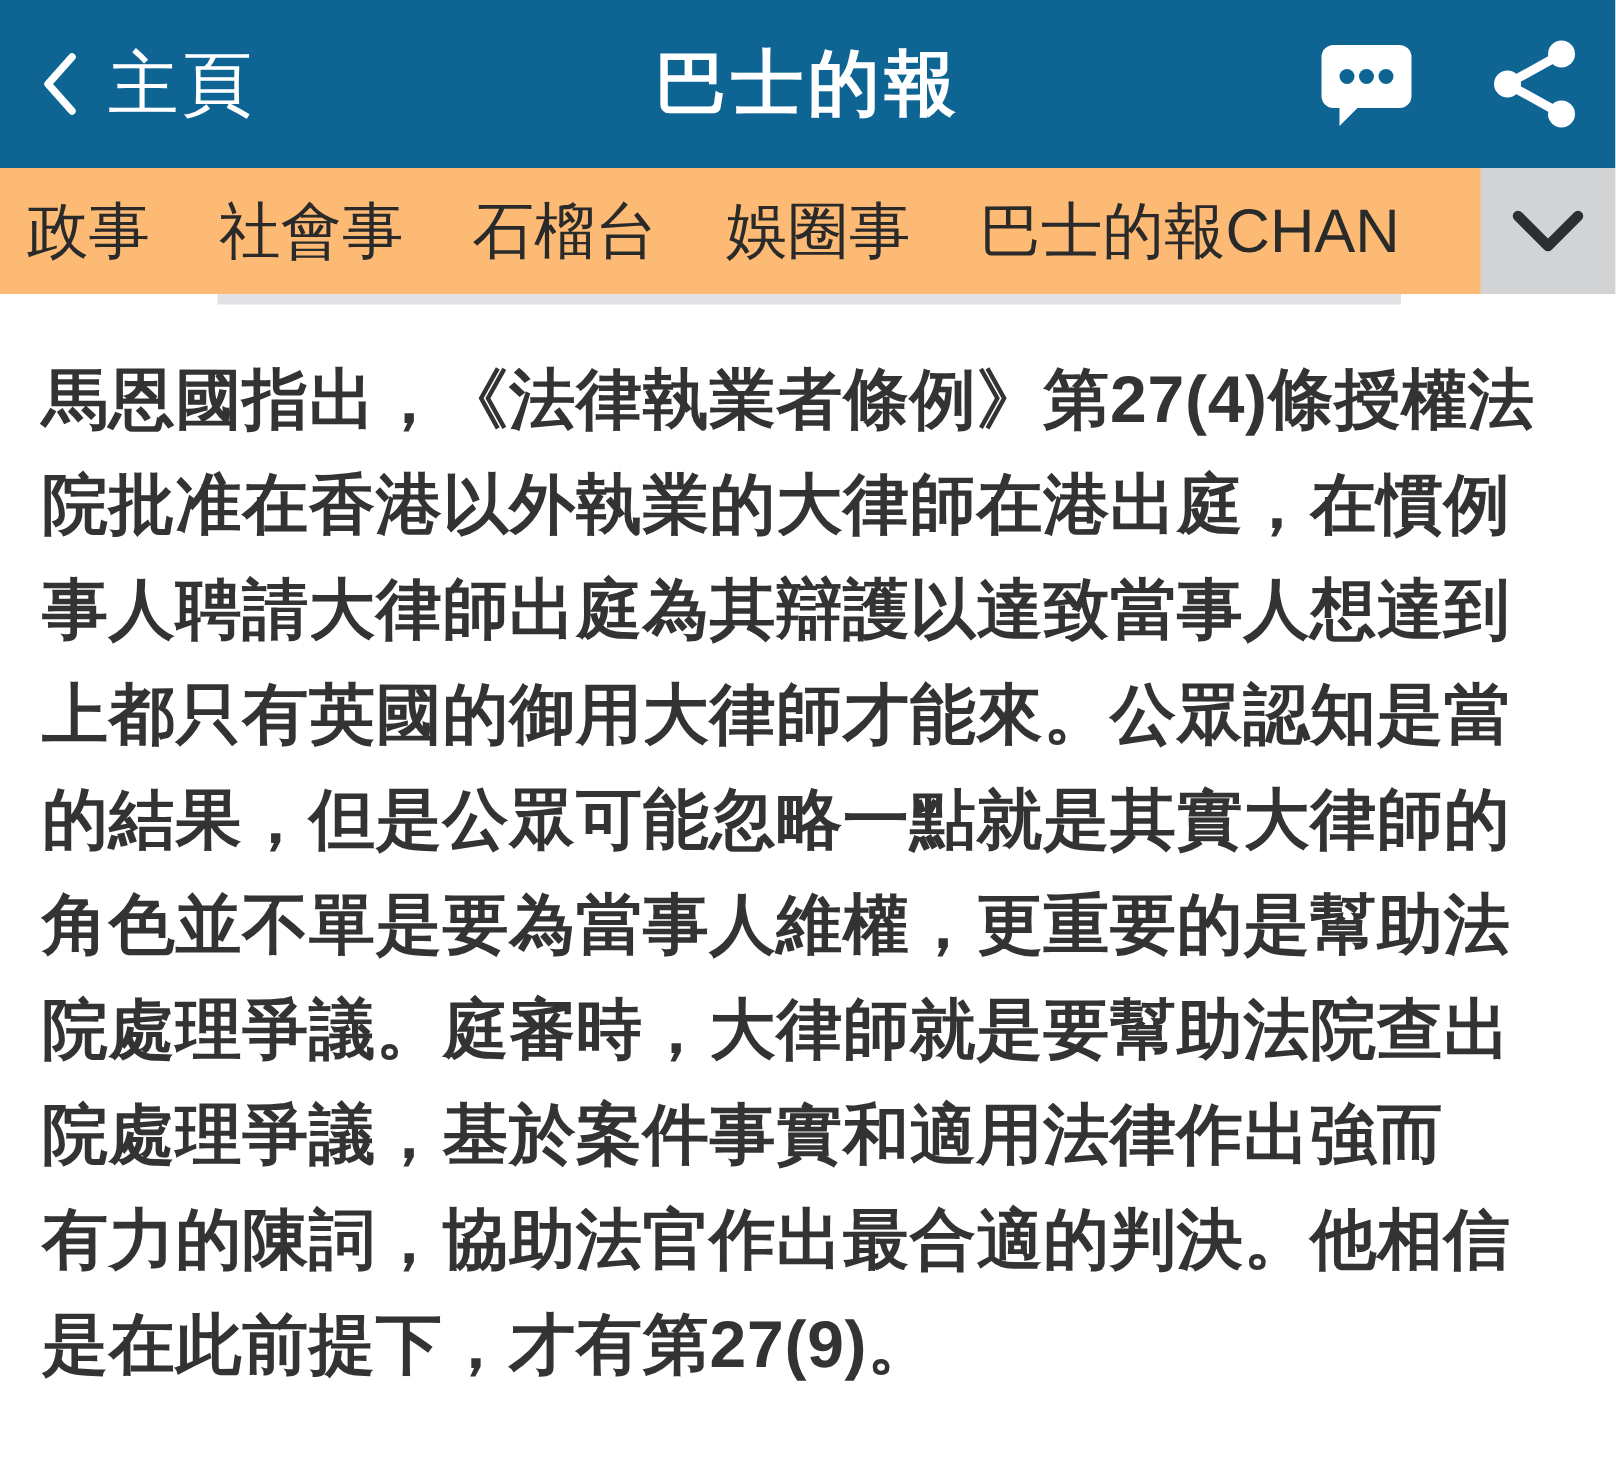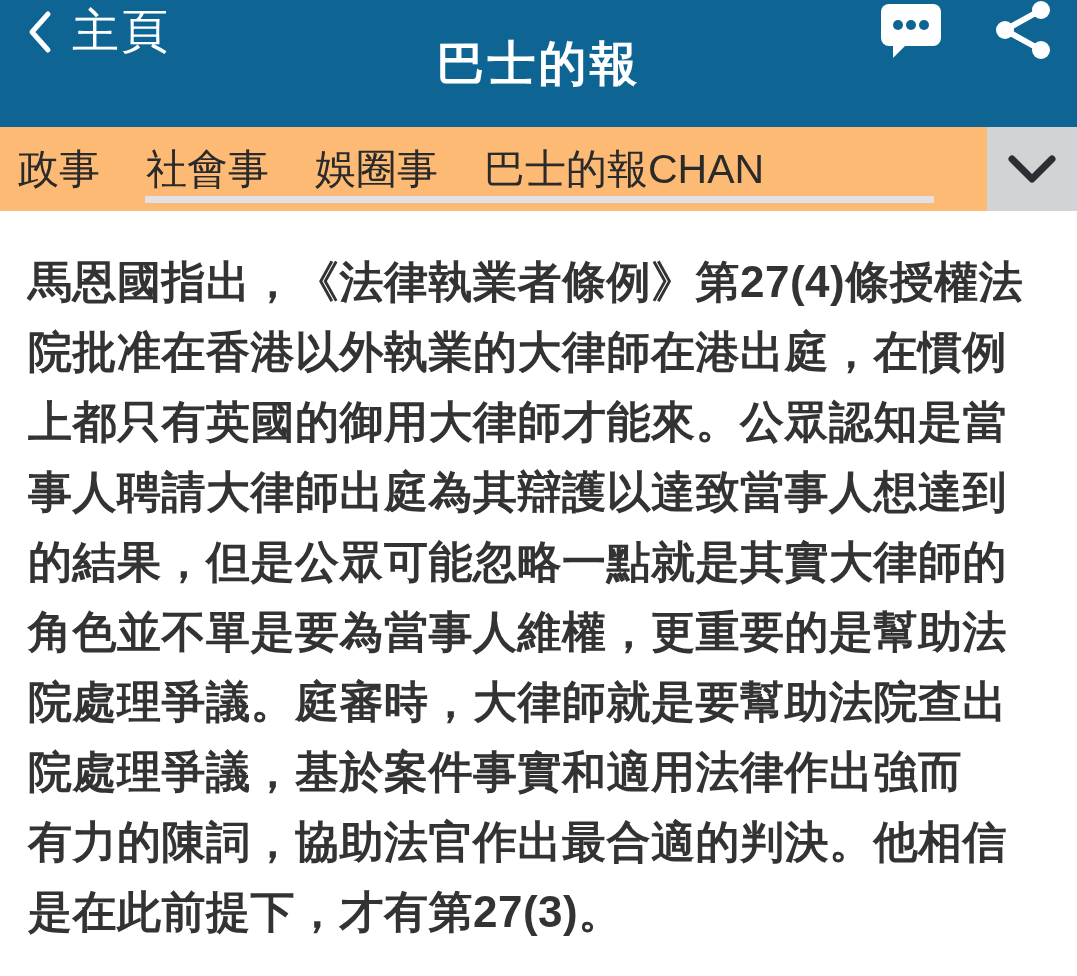--- a/index.html
+++ b/index.html
@@ -5,23 +5,23 @@
   * { margin: 0; padding: 0; box-sizing: border-box; }
   html, body {
     width: 1077px; height: 976px;
     background: #ffffff;
     font-family: "Liberation Sans", sans-serif;
     overflow: hidden;
   }
   
   .appbar {
     position: relative;
-    width: 1077px; height: 127px;
+    width: 1077px; height: 112px;
     background: #0e6594;
-    display: flex; align-items: flex-start;
+    display: flex; align-items: center;
     padding: 0 26px;
     color: #ffffff;
   }
   .back-group {
     display: flex; align-items: center; gap: 20px;
     cursor: pointer;
   }
   .back-chevron { width: 26px; height: 44px; display: block; }
   .back-label {
     font-size: 47px; color: #ffffff; letter-spacing: 2px;
@@ -104,35 +104,36 @@
       <circle cx="46" cy="50" r="9" fill="#ffffff"></circle>
       <line x1="10" y1="30" x2="46" y2="10" stroke="#ffffff" stroke-width="6"></line>
       <line x1="10" y1="30" x2="46" y2="50" stroke="#ffffff" stroke-width="6"></line>
     </svg>
   </div>
 </div>
 
 <div class="tabbar">
   <span class="tab">政事</span>
   <span class="tab">社會事</span>
+  <span class="tab">石榴台</span>
   <span class="tab">娛圈事</span>
   <span class="tab">巴士的報CHAN</span>
 
   <div class="more-box">
     <svg width="48" height="28" viewBox="0 0 48 28">
       <polyline points="4,4 24,24 44,4" stroke="#2b2e33" stroke-width="7" stroke-linecap="round" stroke-linejoin="round" fill="none"></polyline>
     </svg>
   </div>
 </div>
 <div class="shadow-strip"></div>
 
 <div class="article">
   <div class="article-line">馬恩國指出，《法律執業者條例》第27(4)條授權法</div>
   <div class="article-line">院批准在香港以外執業的大律師在港出庭，在慣例</div>
+  <div class="article-line">事人聘請大律師出庭為其辯護以達致當事人想達到</div>
   <div class="article-line">上都只有英國的御用大律師才能來。公眾認知是當</div>
-  <div class="article-line">事人聘請大律師出庭為其辯護以達致當事人想達到</div>
   <div class="article-line">的結果，但是公眾可能忽略一點就是其實大律師的</div>
   <div class="article-line">角色並不單是要為當事人維權，更重要的是幫助法</div>
   <div class="article-line">院處理爭議。庭審時，大律師就是要幫助法院查出</div>
   <div class="article-line">院處理爭議，基於案件事實和適用法律作出強而</div>
   <div class="article-line">有力的陳詞，協助法官作出最合適的判決。他相信</div>
-  <div class="article-line">是在此前提下，才有第27(3)。</div>
+  <div class="article-line">是在此前提下，才有第27(9)。</div>
 </div>
 
 </body></html>

